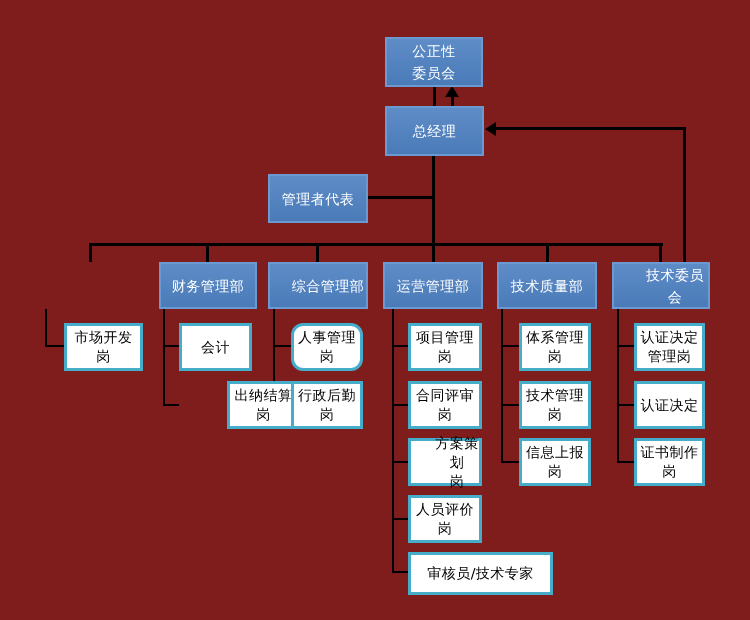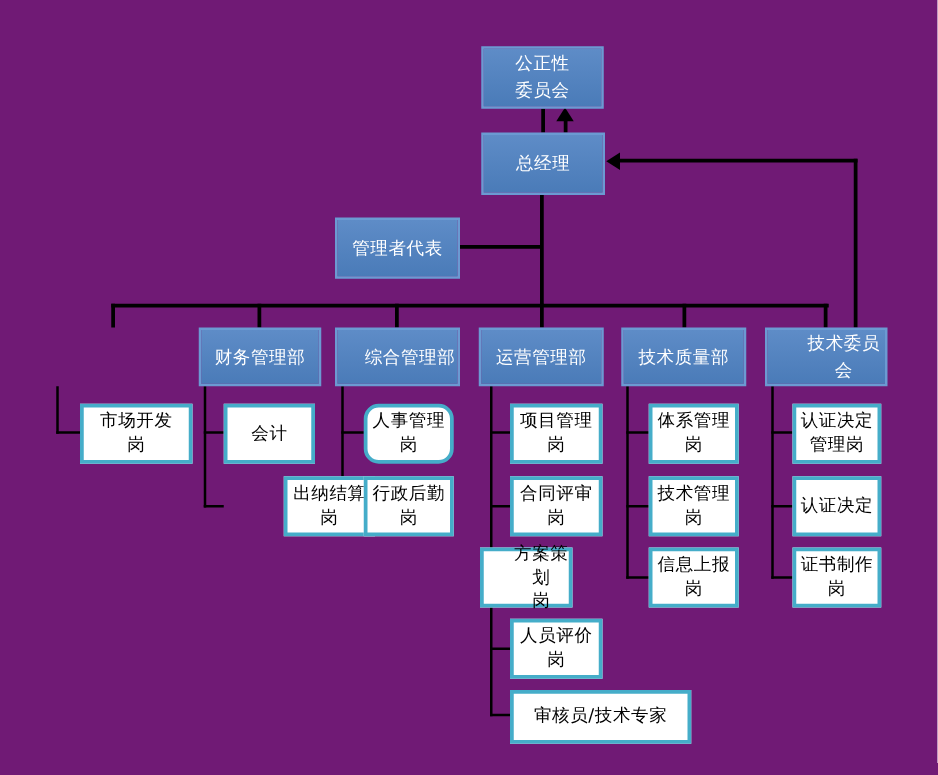--- a/index.html
+++ b/index.html
@@ -1,16 +1,16 @@
 <!DOCTYPE html>
 <html><head>
 <meta charset="utf-8">
 <style>
   html,body{margin:0;padding:0;background:#ffffff;font-family:"DejaVu Sans",sans-serif;}
-  .canvas{position:relative;width:750px;height:620px;background:#701a75;overflow:hidden;text-decoration:underline;}
+  .canvas{position:relative;width:750px;height:620px;background:#7f1d1d;overflow:hidden;text-decoration:underline;}
   .box{position:absolute;box-sizing:border-box;display:flex;align-items:center;justify-content:center;
        text-align:center;white-space:pre-line;font-size:14px;letter-spacing:0.5px;}
   .box-blue{background:linear-gradient(180deg,#5E8CC7 0%,#4A7BB8 100%);
             border:2px solid #6B9AD2;color:#ffffff;line-height:22px;}
   .box-teal{background:#ffffff;border:3px solid #45ADC9;color:#000000;line-height:19px;}
   .ln{position:absolute;background:#000000;}
   .tri{position:absolute;width:0;height:0;}
   .tri-up{border-left:7px solid transparent;border-right:7px solid transparent;border-bottom:11px solid #000;}
   .tri-left{border-top:7px solid transparent;border-bottom:7px solid transparent;border-right:11px solid #000;}
 </style>
@@ -73,37 +73,37 @@
 委员会</div>
   <div class="box box-blue" style="left:385px;top:106px;width:99px;height:50px;">总经理</div>
   <div class="box box-blue" style="left:268px;top:174px;width:100px;height:49px;">管理者代表</div>
 
   <div class="box box-blue" style="left:159px;top:262px;width:98px;height:47px;">财务管理部</div>
   <div class="box box-blue" style="left:268px;top:262px;width:100px;height:47px;padding-left:20px;">综合管理部</div>
   <div class="box box-blue" style="left:383px;top:262px;width:100px;height:47px;">运营管理部</div>
   <div class="box box-blue" style="left:497px;top:262px;width:100px;height:47px;">技术质量部</div>
   <div class="box box-blue" style="left:612px;top:262px;width:98px;height:47px;padding-left:28px;">技术委员会</div>
 
-  <div class="box box-teal" style="left:64px;top:323px;width:90px;height:48px;">市场开发
+  <div class="box box-teal" style="left:64px;top:323px;width:79px;height:48px;">市场开发
 岗</div>
 
   <div class="box box-teal" style="left:179px;top:323px;width:73px;height:48px;">会计</div>
   <div class="box box-teal" style="left:179px;top:381px;width:73px;height:48px;margin-left:48px;">出纳结算
 岗</div>
 
   <div class="box box-teal" style="left:291px;top:323px;width:72px;height:48px;border-radius:12px;">人事管理
 岗</div>
   <div class="box box-teal" style="left:291px;top:381px;width:72px;height:48px;">行政后勤
 岗</div>
 
   <div class="box box-teal" style="left:408px;top:323px;width:74px;height:48px;">项目管理
 岗</div>
   <div class="box box-teal" style="left:408px;top:381px;width:74px;height:48px;">合同评审
 岗</div>
-  <div class="box box-teal" style="left:384px;top:438px;width:74px;height:48px;padding-left:24px;">方案策划
+  <div class="box box-teal" style="left:408px;top:438px;width:74px;height:48px;padding-left:24px;">方案策划
 岗</div>
   <div class="box box-teal" style="left:408px;top:495px;width:74px;height:48px;">人员评价
 岗</div>
   <div class="box box-teal" style="left:408px;top:552px;width:145px;height:43px;">审核员/技术专家</div>
 
   <div class="box box-teal" style="left:519px;top:323px;width:72px;height:48px;">体系管理
 岗</div>
   <div class="box box-teal" style="left:519px;top:381px;width:72px;height:48px;">技术管理
 岗</div>
   <div class="box box-teal" style="left:519px;top:438px;width:72px;height:48px;">信息上报

